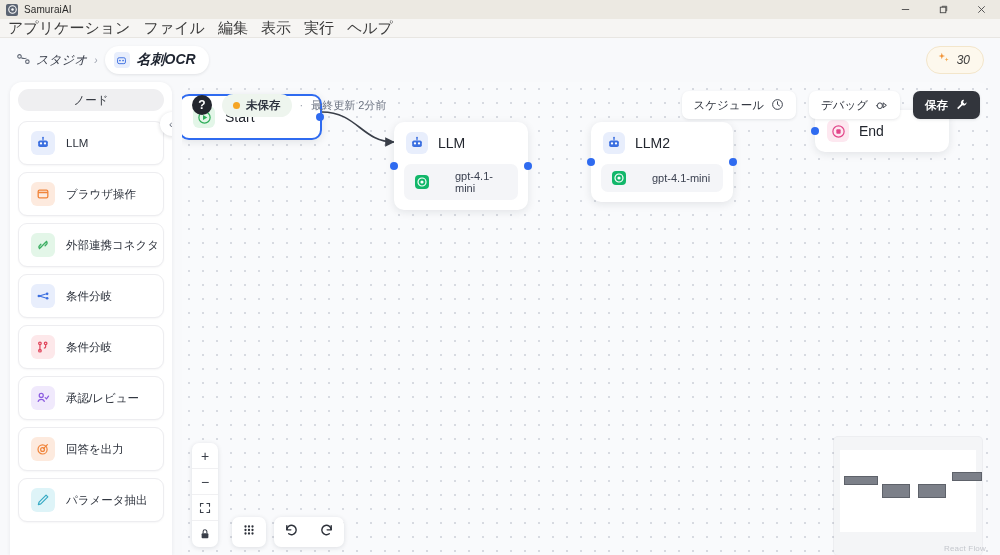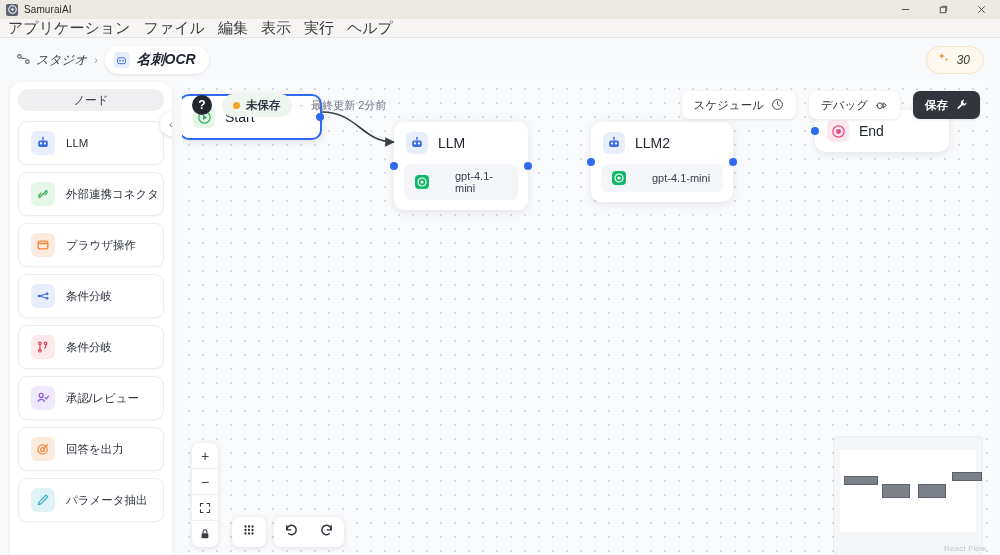--- a/index.html
+++ b/index.html
@@ -282,38 +282,38 @@
                 <rect x="7.3" y="2" width="1.4" height="3" fill="#3b6fe0"></rect>
                 <circle cx="8" cy="1.8" r="1" fill="#3b6fe0"></circle>
                 <circle cx="5.7" cy="8.5" r="1.3" fill="#ffffff"></circle>
                 <circle cx="10.3" cy="8.5" r="1.3" fill="#ffffff"></circle>
               </svg>
           </span>
           <span class="sb-label">LLM</span>
         </div>
 
         <div class="sb-item">
+          <span class="sb-ico" style="background:#fdeade">
+            <svg width="14" height="14" viewBox="0 0 16 16">
+                <rect x="2.5" y="3.5" width="11" height="9" rx="1.6" fill="none" stroke="#f0843a" stroke-width="1.5"></rect>
+                <line x1="2.5" y1="6.3" x2="13.5" y2="6.3" stroke="#f0843a" stroke-width="1.5"></line>
+              </svg>
+          </span>
+          <span class="sb-label">ブラウザ操作</span>
+        </div>
+
+        <div class="sb-item">
           <span class="sb-ico" style="background:#e3f6e8">
             <svg width="14" height="14" viewBox="0 0 16 16">
                 <path d="M6 10 L4 12 A2.2 2.2 0 0 1 4 8.8 L5.6 7.2" fill="none" stroke="#3cae62" stroke-width="1.5" stroke-linecap="round"></path>
                 <path d="M10 6 L12 4 A2.2 2.2 0 0 1 12 7.2 L10.4 8.8" fill="none" stroke="#3cae62" stroke-width="1.5" stroke-linecap="round"></path>
                 <line x1="6.3" y1="9.7" x2="9.7" y2="6.3" stroke="#3cae62" stroke-width="1.5" stroke-linecap="round"></line>
               </svg>
           </span>
           <span class="sb-label">外部連携コネクタ</span>
-        </div>
-
-        <div class="sb-item">
-          <span class="sb-ico" style="background:#fdeade">
-            <svg width="14" height="14" viewBox="0 0 16 16">
-                <rect x="2.5" y="3.5" width="11" height="9" rx="1.6" fill="none" stroke="#f0843a" stroke-width="1.5"></rect>
-                <line x1="2.5" y1="6.3" x2="13.5" y2="6.3" stroke="#f0843a" stroke-width="1.5"></line>
-              </svg>
-          </span>
-          <span class="sb-label">ブラウザ操作</span>
         </div>
 
         <div class="sb-item">
           <span class="sb-ico" style="background:#e8eefc">
             <svg width="14" height="14" viewBox="0 0 16 16">
                 <circle cx="3.3" cy="8" r="1.5" fill="#3b6fe0"></circle>
                 <circle cx="12.7" cy="5.5" r="1.5" fill="#3b6fe0"></circle>
                 <circle cx="12.7" cy="10.5" r="1.5" fill="#3b6fe0"></circle>
                 <line x1="4.6" y1="7.6" x2="11.3" y2="5.8" stroke="#3b6fe0" stroke-width="1.2"></line>
                 <line x1="4.6" y1="8.4" x2="11.3" y2="10.2" stroke="#3b6fe0" stroke-width="1.2"></line>

